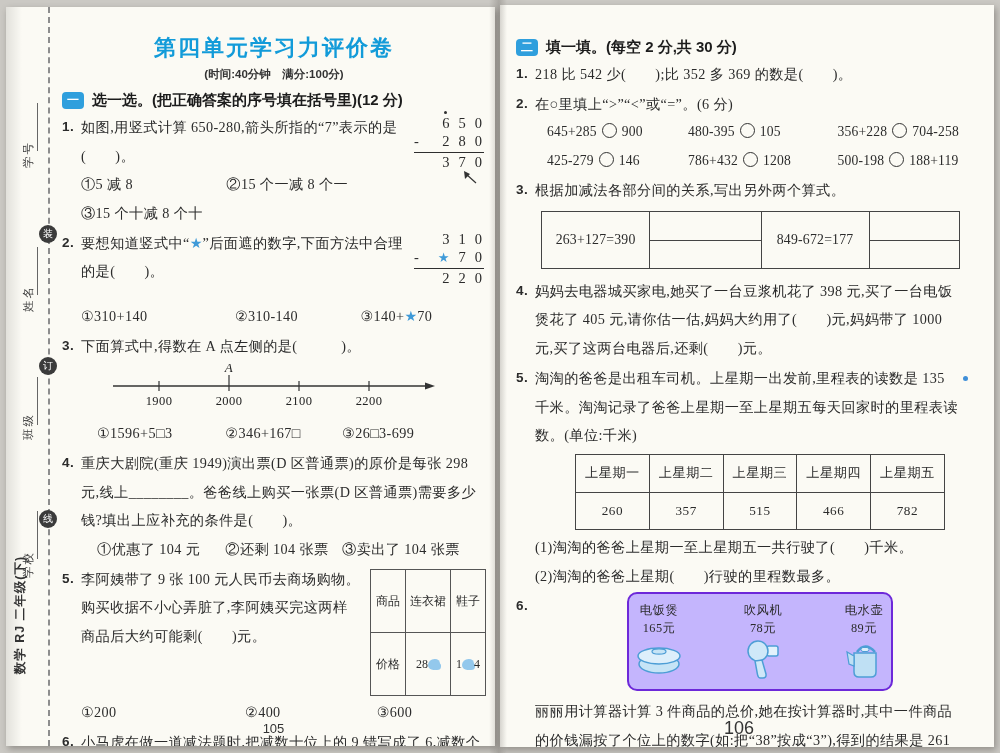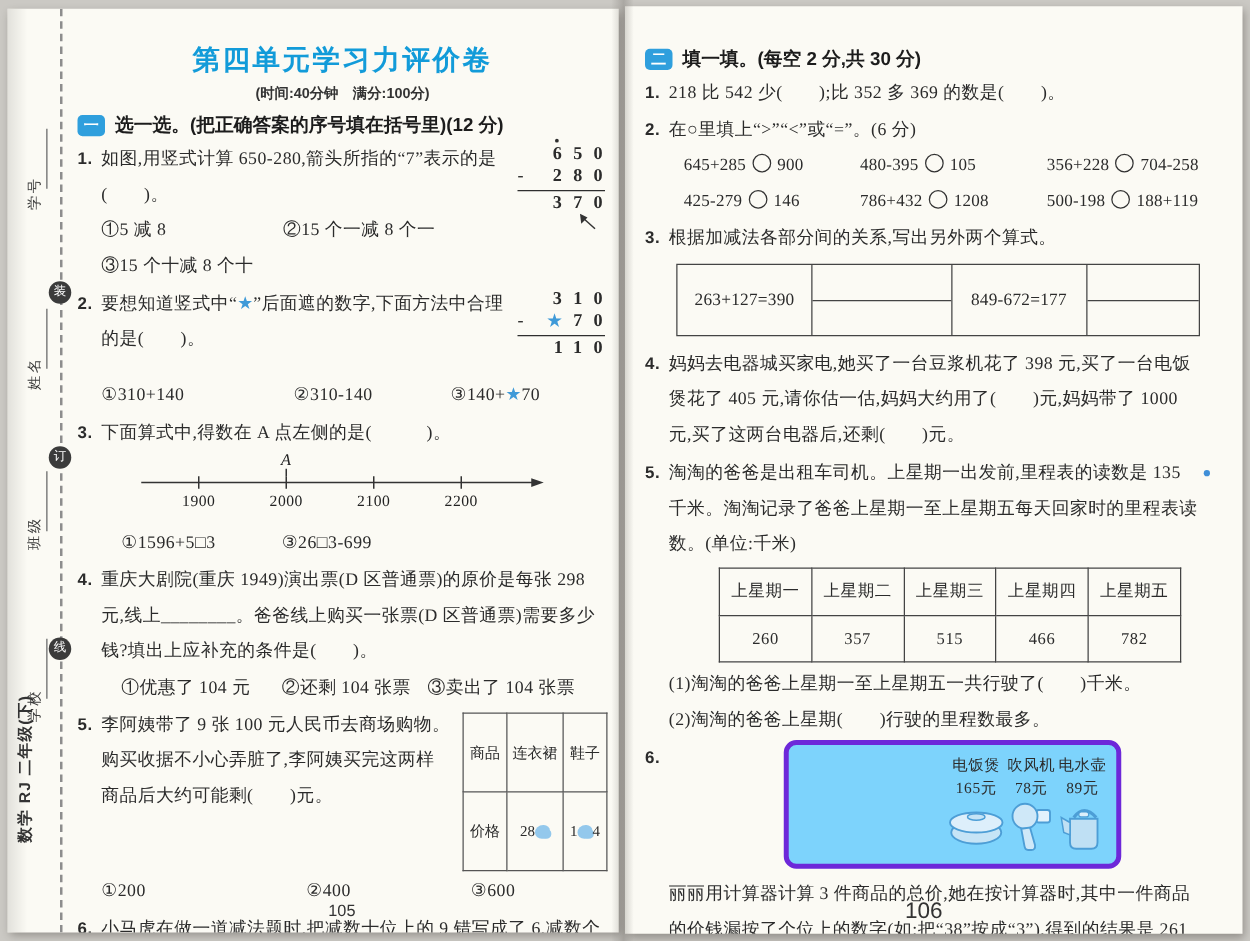--- a/index.html
+++ b/index.html
@@ -35,21 +35,21 @@
   .opt{white-space:nowrap;}
   .sp2{grid-column:1/-1;}
   .g-q1{grid-template-columns:45% 55%;}
   .g-3a{grid-template-columns:38% 31% 31%;margin-top:16px;}
   .g-3b{grid-template-columns:33% 30% 37%;margin-left:16px;}
   .g-3c{grid-template-columns:40.5% 32.5% 27%;}
 
   
   .vcalc{float:right;width:70px;margin:2px 2px 2px 10px;position:relative;font-size:14.5px;line-height:1.2;}
   .vc-row{display:flex;justify-content:flex-end;position:relative;padding:0 0 1px;}
-  .digits{letter-spacing:9px;margin-right:-7px;font-weight:bold;}
+  .digits{letter-spacing:9px;margin-right:-7px;}
   .vc-sign{position:absolute;left:0;top:0;}
   .vc-sub{border-bottom:1.4px solid #2e2e2e;margin-bottom:1px;}
   .overdot{position:absolute;top:-4px;left:30px;width:3px;height:3px;border-radius:50%;background:#2e2e2e;}
   .calc-arrow{position:absolute;right:6px;bottom:-12px;}
   .star-blue{color:#3f9ad8;letter-spacing:normal;}
   .vc-star{color:#3f9ad8;font-size:13px;}
 
   
   .numline{margin:1px 0 0 26px;}
 
@@ -68,21 +68,21 @@
   .rel-table{display:flex;height:56px;border:1.3px solid #444;margin:6px 2px 8px 6px;}
   .rel-cell{flex:1.02;display:flex;align-items:center;justify-content:center;border-left:1.3px solid #444;font-size:13.8px;letter-spacing:.2px;}
   .rel-cell:first-child{border-left:none;}
   .rel-blank{position:relative;flex:1.05;}
   .rel-blank::after{content:"";position:absolute;left:0;right:0;top:50%;border-top:1.3px solid #444;}
   .rel-last{flex:.85;}
 
   .wtable{border-collapse:collapse;margin:4px 0 3px 40px;}
   .wtable td{border:1.3px solid #444;padding:5px 9px;font-size:13.2px;text-align:center;min-width:54px;letter-spacing:.5px;}
 
-  .prod-box{width:250px;margin:1px 0 6px 92px;border:4px solid #6d28d9;border-radius:10px;background:#7dd3fc;display:flex;justify-content:flex-end;padding:7px 6px 8px;}
+  .prod-box{width:250px;margin:1px 0 6px 92px;border:2px solid #6d28d9;border-radius:10px;background:#c4b5fd;display:flex;justify-content:space-between;padding:7px 6px 8px;}
   .prod{display:flex;flex-direction:column;align-items:center;font-size:12.3px;line-height:1.5;letter-spacing:.5px;}
   .prod svg{margin-top:2px;}
 </style>
 </head>
 <body>
 
 <div class="scan">
 
   <div class="page" id="pageL">
     <div class="bind-line"></div>
@@ -139,21 +139,21 @@
         <span class="qnum">2.</span>
         <div class="vcalc">
           <div class="vc-row">
               <span class="digits">310</span>
             </div>
           <div class="vc-row vc-sub">
               <span class="vc-sign">-</span>
               <span class="digits"><i class="vc-star" style="font-style:normal">★</i><span>70</span></span>
             </div>
           <div class="vc-row">
-              <span class="digits">110</span>
+              <span class="digits">220</span>
             </div>
         </div>
         <span class="qtext">要想知道竖式中“</span><span class="star-blue">★</span><span class="qtext">”后面遮的数字,下面方法中合理的是(　　)。</span>
         <div class="opts g-3a">
           <span class="opt">①310+140</span>
           <span class="opt">②310-140</span>
           <span class="opt"><span>③140+</span><span class="star-blue">★</span><span>70</span></span>
         </div>
       </div>
 
@@ -171,20 +171,21 @@
             <line x1="122" y1="13" x2="122" y2="19" stroke="#333" stroke-width="1.2"></line>
             <text x="122" y="10" text-anchor="middle" font-size="13" font-style="italic" fill="#222">A</text>
             <text x="52" y="43" text-anchor="middle" font-size="12.5" fill="#222">1900</text>
             <text x="122" y="43" text-anchor="middle" font-size="12.5" fill="#222">2000</text>
             <text x="192" y="43" text-anchor="middle" font-size="12.5" fill="#222">2100</text>
             <text x="262" y="43" text-anchor="middle" font-size="12.5" fill="#222">2200</text>
           </svg>
         </div>
         <div class="opts g-3b">
           <span class="opt">①1596+5□3</span>
+          <span class="opt">②346+167□</span>
           <span class="opt">③26□3-699</span>
         </div>
       </div>
 
       <div class="q">
         <span class="qnum">4.</span>
         <span class="qtext">重庆大剧院(重庆 1949)演出票(D 区普通票)的原价是每张 298 元,线上________。爸爸线上购买一张票(D 区普通票)需要多少钱?填出上应补充的条件是(　　)。</span>
         <div class="opts g-3b">
           <span class="opt">①优惠了 104 元</span>
           <span class="opt">②还剩 104 张票</span>

